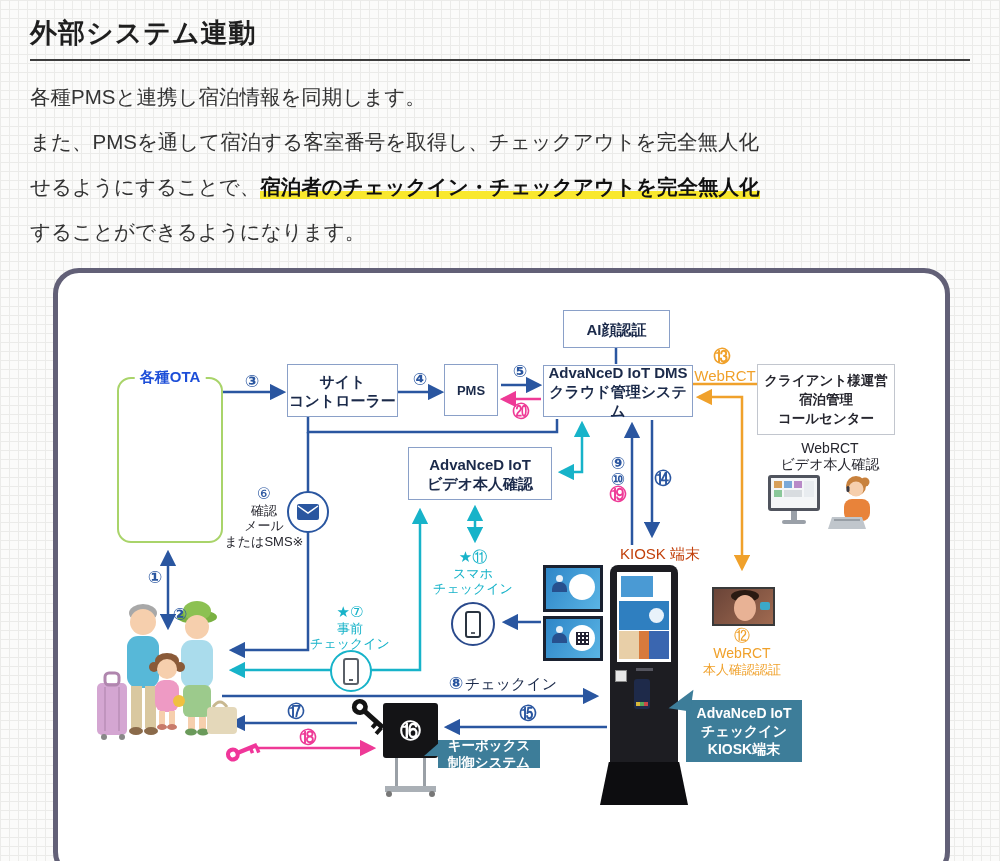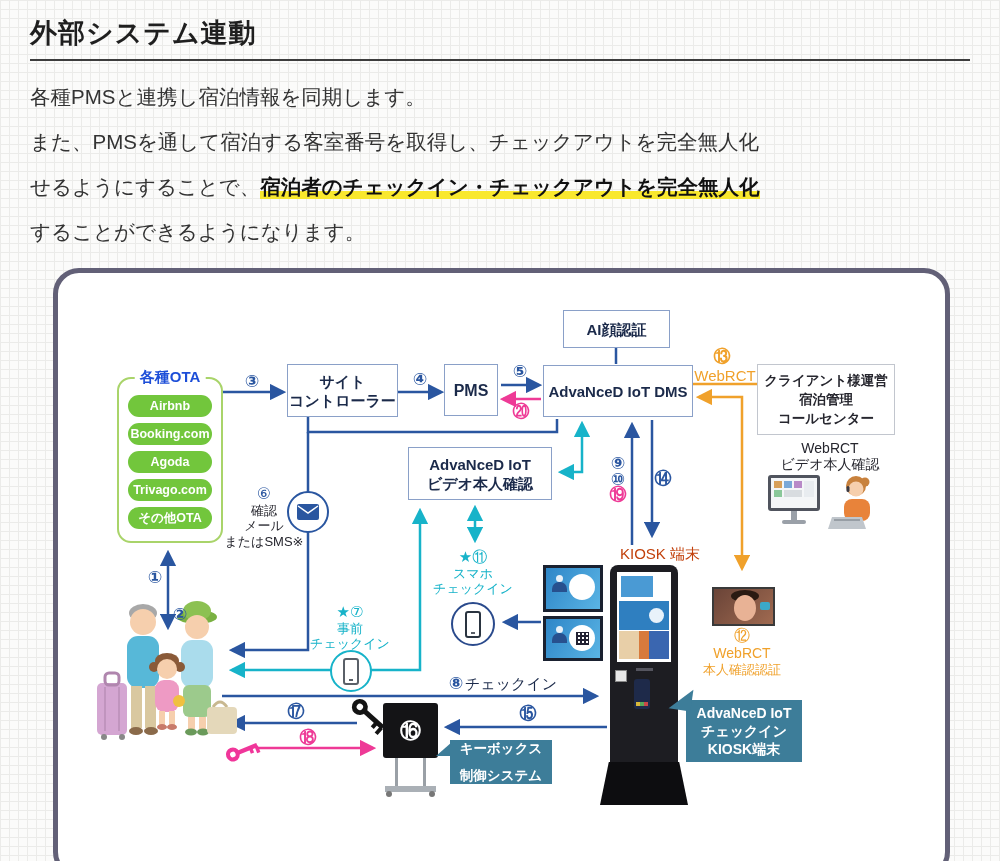--- a/index.html
+++ b/index.html
@@ -193,38 +193,32 @@
     </g>
     <g stroke="#17b3c9" stroke-width="2.5" fill="none">
       <path d="M529,156 V204 H508" marker-start="url(#mt)" marker-end="url(#mt)"></path>
       <path d="M422,240 V272" marker-start="url(#mt)" marker-end="url(#mt)"></path>
       <path d="M367,243 V402 H179" marker-start="url(#mt)" marker-end="url(#mt)"></path>
     </g>
   </svg>
 
   <div class="ota">
     <div class="ota-title">各種OTA</div>
-    <ul>
-      <li>Airbnb</li>
-      <li>Booking.com</li>
-      <li>Agoda</li>
-      <li>Trivago.com</li>
-      <li>その他OTA</li>
-    </ul>
   </div>
 
   <div class="dbox" style="left:234px;top:96px;width:111px;height:53px;font-size:15px;">
     <span>サイト</span>
         <span>コントローラー</span>
   </div>
-  <div class="dbox" style="left:391px;top:96px;width:54px;height:52px;font-size:16px;">
+  <div class="dbox" style="left:391px;top:96px;width:54px;height:52px;font-size:13px;">
     <span>PMS</span>
   </div>
   <div class="dbox" style="left:490px;top:97px;width:150px;height:52px;font-size:15px;">
     <span>AdvaNceD IoT DMS</span>
+        <span>クラウド管理システム</span>
   </div>
   <div class="dbox" style="left:510px;top:42px;width:107px;height:38px;font-size:15px;">
     <span>AI顔認証</span>
   </div>
   <div class="dbox" style="left:355px;top:179px;width:144px;height:53px;font-size:15px;">
     <span>AdvaNceD IoT</span>
         <span>ビデオ本人確認</span>
   </div>
   <div class="dbox gray-border" style="left:704px;top:96px;width:138px;height:71px;font-size:13.5px;">
     <span>クライアント様運営</span>
@@ -404,21 +398,21 @@
     <div class="kb-panel">
       <span class="kb-num">⑯</span>
     </div>
     <div class="kb-leg" style="left:12px;"></div>
     <div class="kb-leg" style="left:40px;"></div>
     <div class="kb-base"></div>
     <div class="kb-wheel" style="left:3px;"></div>
     <div class="kb-wheel" style="left:46px;"></div>
   </div>
 
-  <div class="callout" style="left:397px;top:472px;width:102px;height:44px;justify-content:space-between;">
+  <div class="callout" style="left:385px;top:472px;width:102px;height:28px;">
     <div class="tail-kb"></div>
     <span>キーボックス</span>
         <span>制御システム</span>
   </div>
   <div class="callout" style="left:633px;top:432px;width:116px;height:62px;font-size:14px;line-height:18px;">
     <div class="tail-kiosk"></div>
     <span>AdvaNceD IoT</span>
         <span>チェックイン</span>
         <span>KIOSK端末</span>
   </div>

